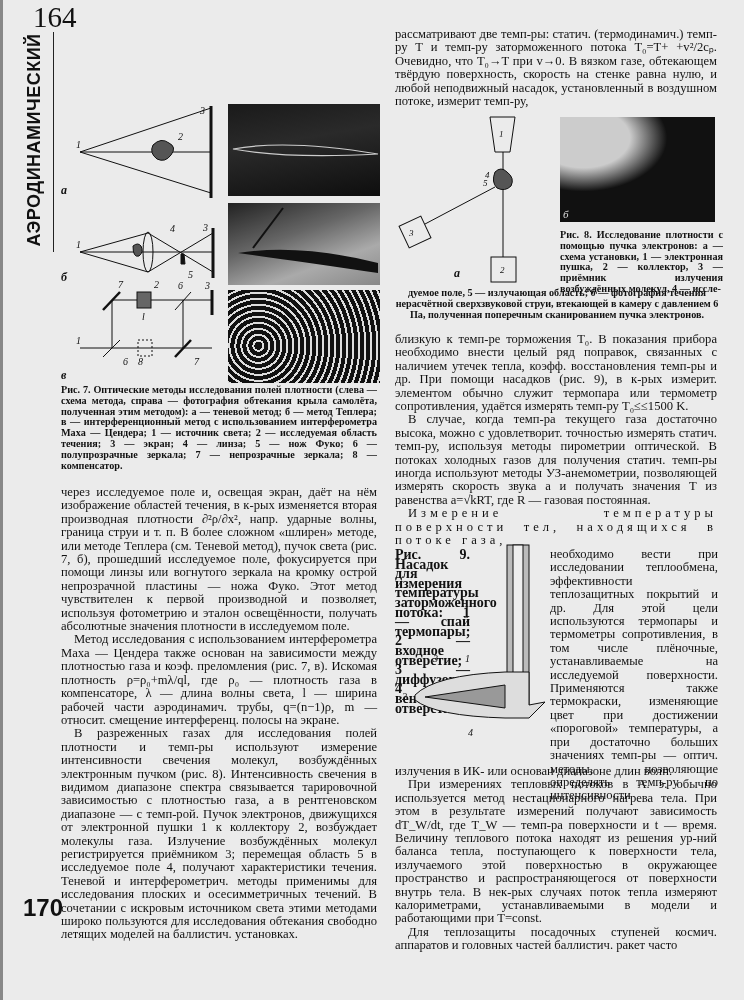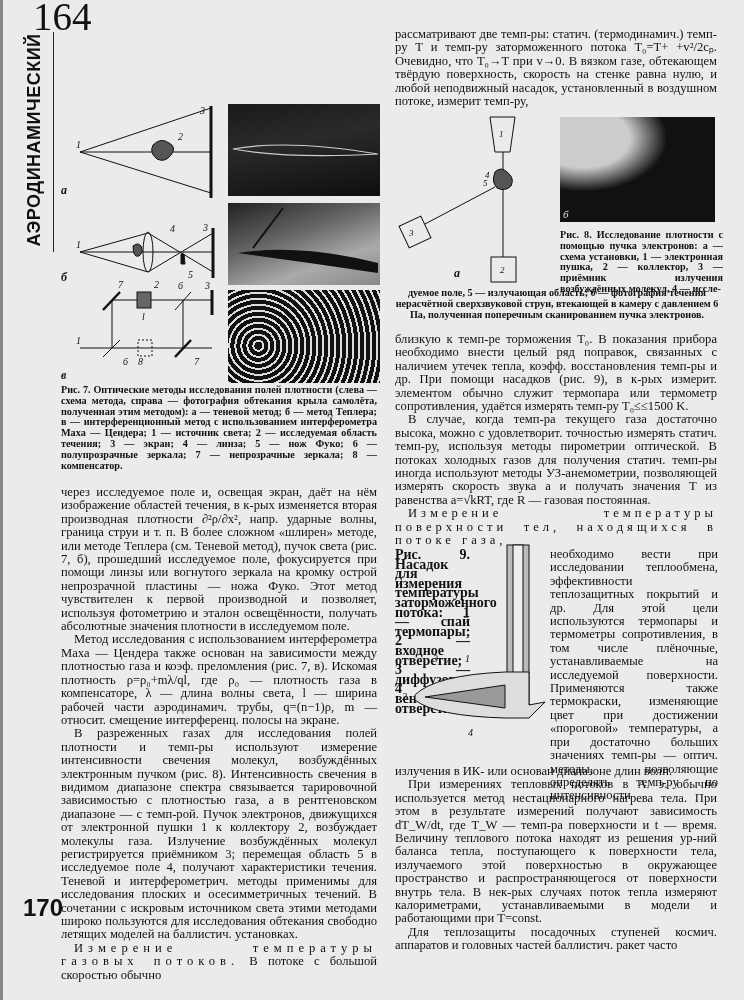--- a/index.html
+++ b/index.html
@@ -1,20 +1,20 @@
 <!DOCTYPE html>
 <html><head>
 <meta charset="utf-8">
 <style>
   html, body { margin:0; padding:0; }
   body { width:744px; height:1000px; background:#ebebeb; position:relative; overflow:hidden;
          font-family:"Liberation Serif", serif; color:#111; }
   .abs { position:absolute; }
   .leftedge { position:absolute; left:0; top:0; width:3px; height:1000px; background:#888; }
-  .pagenum { left:33px; top:2px; font-size:39px; line-height:30px; font-family:"Liberation Serif", serif; }
+  .pagenum { left:33px; top:2px; font-size:29px; line-height:30px; font-family:"Liberation Serif", serif; }
   .vert-title { left:22px; top:40px; width:24px; height:200px; }
   .vert-title span { position:absolute; left:50%; top:50%; transform:translate(-50%,-50%) rotate(-90deg);
       font-family:"Liberation Sans", sans-serif; font-weight:bold; font-size:18px; letter-spacing:0.5px; white-space:nowrap; }
   .vrule { left:53px; top:32px; width:1px; height:220px; background:#222; }
   .col { font-size:12.6px; line-height:13.4px; text-align:justify; }
   .col p { margin:0; text-indent:0; }
   .col p.ind { text-indent:13px; }
   .cap { font-size:10.2px; line-height:10.8px; text-align:justify; font-weight:bold; }
   .spaced { letter-spacing:5px; }
   .fig-label { font-style:italic; font-size:12px; font-weight:bold; }
@@ -104,21 +104,20 @@
     </svg>
 </div>
 <div class="abs photo" style="left:228px; top:290px; width:152px; height:93px; background:repeating-radial-gradient(circle at 20% 60%, #111 0 4px, #ddd 4px 6px);"></div>
 
 <div class="abs cap" style="left:61px; top:385px; width:316px;">Рис. 7. Оптические методы исследования полей плотности (слева — схема метода, справа — фотография обтекания крыла самолёта, полученная этим методом): а — теневой метод; б — метод Теплера; в — интерференционный метод с использованием интерферометра Маха — Цендера; 1 — источник света; 2 — исследуемая область течения; 3 — экран; 4 — линза; 5 — нож Фуко; 6 — полупрозрачные зеркала; 7 — непрозрачные зеркала; 8 — компенсатор.</div>
 
 <div class="abs col" style="left:61px; top:486px; width:316px;">
   <p>через исследуемое поле и, освещая экран, даёт на нём изображение областей течения, в к-рых изменяется вторая производная плотности ∂²ρ/∂x², напр. ударные волны, граница струи и т. п. В более сложном «шлирен» методе, или методе Теплера (см. Теневой метод), пучок света (рис. 7, б), прошедший исследуемое поле, фокусируется при помощи линзы или вогнутого зеркала на кромку острой непрозрачной пластины — ножа Фуко. Этот метод чувствителен к первой производной и позволяет, используя фотометрию и эталон освещённости, получать абсолютные значения плотности в исследуемом поле.</p>
   <p class="ind">Метод исследования с использованием интерферометра Маха — Цендера также основан на зависимости между плотностью газа и коэф. преломления (рис. 7, в). Искомая плотность ρ=ρ₀+mλ/ql, где ρ₀ — плотность газа в компенсаторе, λ — длина волны света, l — ширина рабочей части аэродинамич. трубы, q=(n−1)ρ, m — относит. смещение интерференц. полосы на экране.</p>
   <p class="ind">В разреженных газах для исследования полей плотности и темп-ры используют измерение интенсивности свечения молекул, возбуждённых электронным пучком (рис. 8). Интенсивность свечения в видимом диапазоне спектра связывается тарировочной зависимостью с плотностью газа, а в рентгеновском диапазоне — с темп-рой. Пучок электронов, движущихся от электронной пушки 1 к коллектору 2, возбуждает молекулы газа. Излучение возбуждённых молекул регистрируется приёмником 3; перемещая область 5 в исследуемое поле 4, получают характеристики течения. Теневой и интерферометрич. методы применимы для исследования плоских и осесимметричных течений. В сочетании с искровым источником света этими методами широко пользуются для исследования обтекания свободно летящих моделей на баллистич. установках.</p>
-  <p class="ind"><span class="spaced">Измерение температуры газовых потоков.</span> <span>В потоке с большой скоростью обычно</span></p>
 </div>
 <div class="abs num170">170</div>
 
 <div class="abs col" style="left:395px; top:28px; width:322px;">
   <p>рассматривают две темп-ры: статич. (термодинамич.) темп-ру T и темп-ру заторможенного потока T₀=T+ +v²/2cₚ. Очевидно, что T₀→T при v→0. В вязком газе, обтекающем твёрдую поверхность, скорость на стенке равна нулю, и любой неподвижный насадок, установленный в воздушном потоке, измерит темп-ру,</p>
 </div>
 
 <div class="abs diagram" style="left:395px; top:112px; width:160px; height:180px;">
   <svg width="160" height="180">
     <g stroke="#111" stroke-width="1" fill="none">

